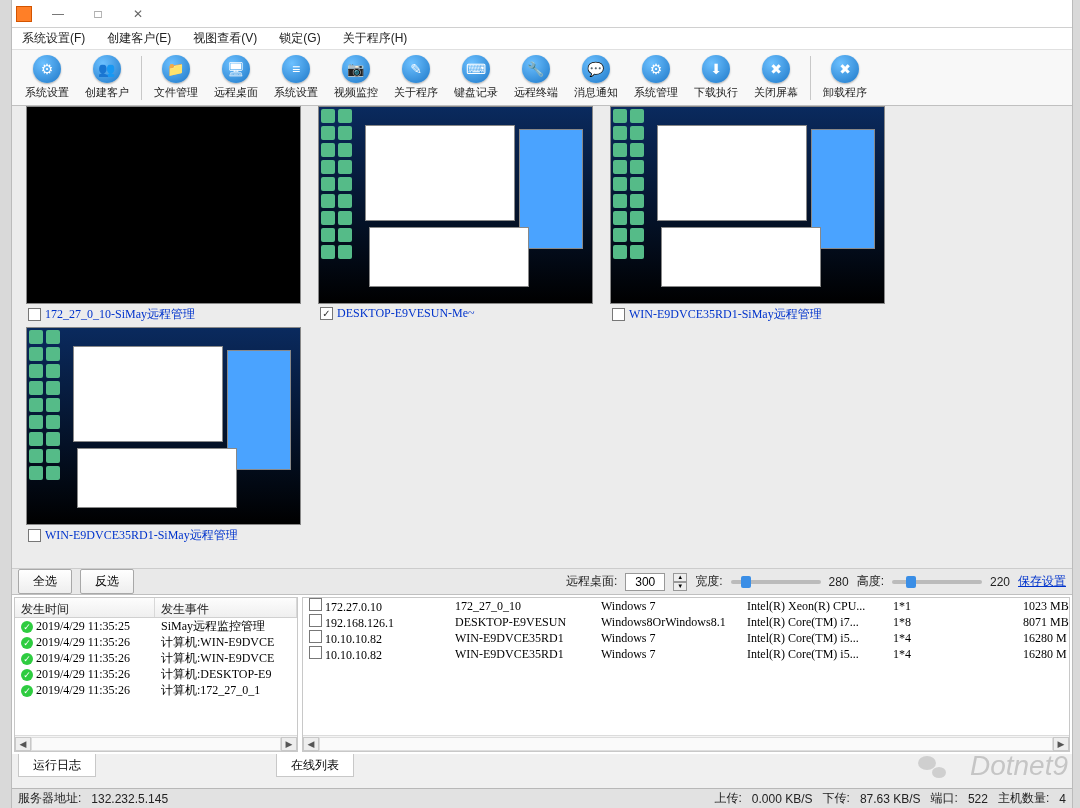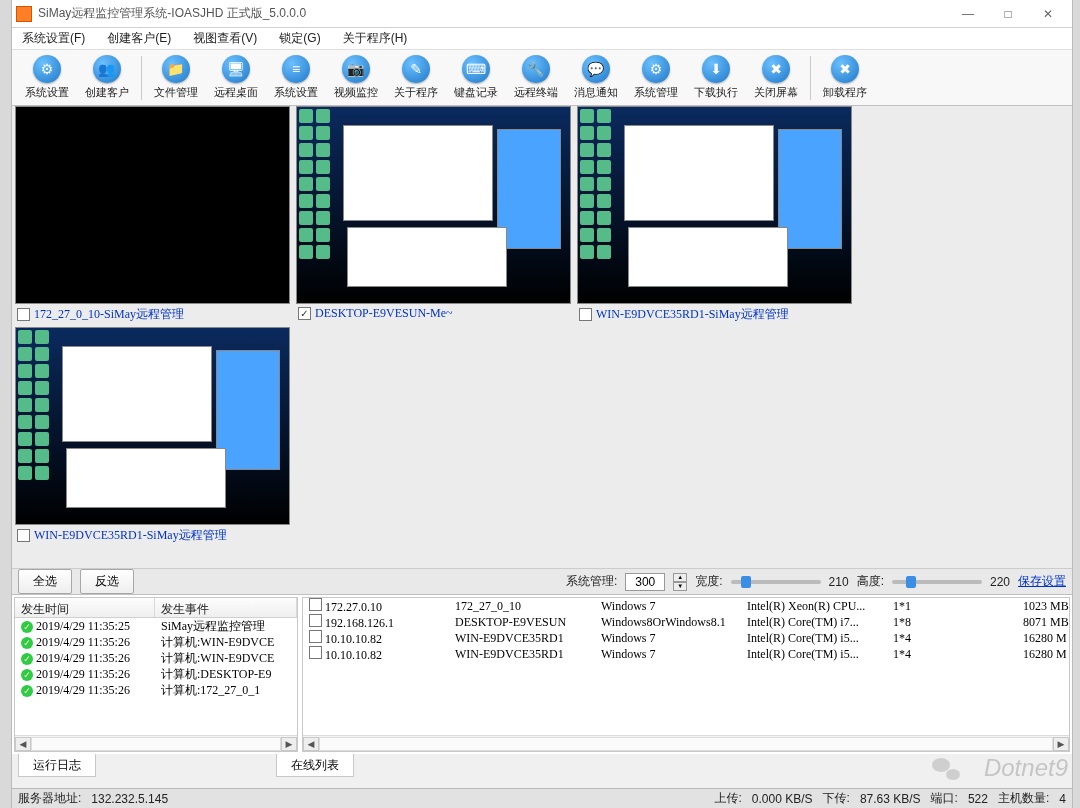--- a/index.html
+++ b/index.html
@@ -17,21 +17,21 @@
 
 
 .toolbar { height: 56px; background: #f8f8f8; border-bottom: 1px solid #c0c0c0; display: flex; align-items: center; padding: 2px 6px; gap: 2px; }
 .tool-btn { width: 58px; height: 52px; display: flex; flex-direction: column; align-items: center; justify-content: center; gap: 2px; cursor: pointer; }
 .tool-btn .circle { width: 28px; height: 28px; border-radius: 50%; background: radial-gradient(circle at 35% 30%, #6cc0ff, #1e78c8); display: flex; align-items: center; justify-content: center; color: #fff; box-shadow: 0 1px 2px rgba(0,0,0,0.3); font-size: 14px; }
 .tool-btn .tlabel { font-size: 11px; color: #222; }
 .tool-sep { width: 1px; height: 44px; background: #c8c8c8; margin: 0 3px; }
 
 
 .thumbs { height: 462px; background: #ececec; overflow: auto; display: flex; flex-wrap: wrap; align-content: flex-start; padding: 0; }
-.thumb-card { width: 275px; margin: 0px 3px 2px 3px; }
+.thumb-card { width: 275px; margin: 0px 3px 2px 14px; }
 .thumb-img { width: 275px; height: 198px; background: #000; border: 1px solid #888; position: relative; overflow: hidden; }
 .thumb-img.desklike { background: linear-gradient(#0a2a5e,#000); }
 .shot-win { position: absolute; background: #fff; border: 1px solid #888; }
 .shot-win.blue { background: #4aa3ff; }
 .icongrid { position: absolute; left: 2px; top: 2px; display: grid; grid-template-columns: repeat(2, 14px); gap: 3px; }
 .icongrid span { width: 14px; height: 14px; background: #5b8; border-radius: 2px; }
 .thumb-label { display: flex; align-items: center; gap: 4px; padding: 2px 2px; color: #0033cc; font-family: "SimSun"; font-size: 12px; }
 .chk { width: 13px; height: 13px; border: 1px solid #777; background: #fff; display: inline-flex; align-items: center; justify-content: center; font-size: 10px; color: #333;}
 .chk.checked::after { content: "✓"; }
 
@@ -61,42 +61,41 @@
 .hscroll { height: 16px; background: #f4f4f4; border-top: 1px solid #dcdcdc; display: flex; align-items: center; }
 .hscroll .arrow { width: 16px; height: 14px; border: 1px solid #c8c8c8; background: #eee; display:flex; align-items:center; justify-content:center; font-size:9px; color:#555;}
 .hscroll .track { flex:1; height:14px; background:#fafafa; border:1px solid #ddd; }
 .tab { display:inline-block; padding: 3px 14px 2px; border: 1px solid #c8c8c8; border-top:none; background:#fff; margin-left: 6px; }
 
 
 .status { position:absolute; bottom:0; left:0; right:0; height: 20px; background: #e2e2e2; border-top: 1px solid #b8b8b8; display: flex; align-items: center; color: #222; font-size: 12px; padding: 0 6px; gap: 10px; }
 .status .sep { flex:1; }
 
 
-.watermark { position: absolute; right: 12px; bottom: 26px; display: flex; align-items: center; gap: 24px; color: #bbb; font-size: 24px; font-style: italic; opacity: 0.8; pointer-events: none; }
+.watermark { position: absolute; right: 12px; bottom: 26px; display: flex; align-items: center; gap: 24px; color: #bbb; font-size: 28px; font-style: italic; opacity: 0.8; pointer-events: none; }
 .wechat { width: 28px; height: 24px; position: relative; }
 .wechat::before, .wechat::after { content:""; position:absolute; border-radius:50%; background:#c8c8c8; }
 .wechat::before { width:18px; height:14px; left:0; top:2px;}
 .wechat::after { width:14px; height:11px; right:0; bottom:0;}
 
 .left-edge { position:absolute; left:0; top:0; width:12px; height:100%; background:#d9d9d9; border-right:1px solid #bbb;}
 .right-edge { position:absolute; right:0; top:0; width:8px; height:100%; background:#d9d9d9; border-left:1px solid #bbb;}
 .app { position:absolute; left:12px; right:8px; top:0; bottom:0; background:#f0f0f0; display:flex; flex-direction:column;}
 .tabs-row { background:#f0f0f0; display:flex;}
 </style>
 </head>
 <body>
 
 <div class="left-edge"></div>
 <div class="right-edge"></div>
 
 <div class="app">
 
 <div class="titlebar">
   <div class="app-icon"></div>
-  <div class="title">SiMay远程监控管理系统-IOASJHD 正式版_5.0.0.0</div>
   <div class="win-btn">—</div>
   <div class="win-btn">□</div>
   <div class="win-btn">✕</div>
 </div>
 
 <div class="menubar">
   <span class="menu-item">系统设置(F)</span>
   <span class="menu-item">创建客户(E)</span>
   <span class="menu-item">视图查看(V)</span>
   <span class="menu-item">锁定(G)</span>
@@ -264,31 +263,31 @@
           <span class="chk "></span>
           <span>WIN-E9DVCE35RD1-SiMay远程管理</span>
         </div>
       </div>
     </div>
 
 <div class="ctrlbar">
   <button class="btn">全选</button>
   <button class="btn">反选</button>
   <div class="spacer"></div>
-  <span class="lbl">系统管理:</span>
+  <span class="lbl">远程桌面:</span>
   <span class="numbox">300</span>
   <span class="stepper">
         <span>▲</span>
         <span>▼</span>
       </span>
   <span class="lbl">宽度:</span>
   <span class="slider">
         <span class="knob" style="left:10px"></span>
       </span>
-  <span class="lbl">210</span>
+  <span class="lbl">280</span>
   <span class="lbl">高度:</span>
   <span class="slider">
         <span class="knob" style="left:14px"></span>
       </span>
   <span class="lbl">220</span>
   <span class="linkblue">保存设置</span>
 </div>
 
 <div class="panels">
   <div class="panel left">

